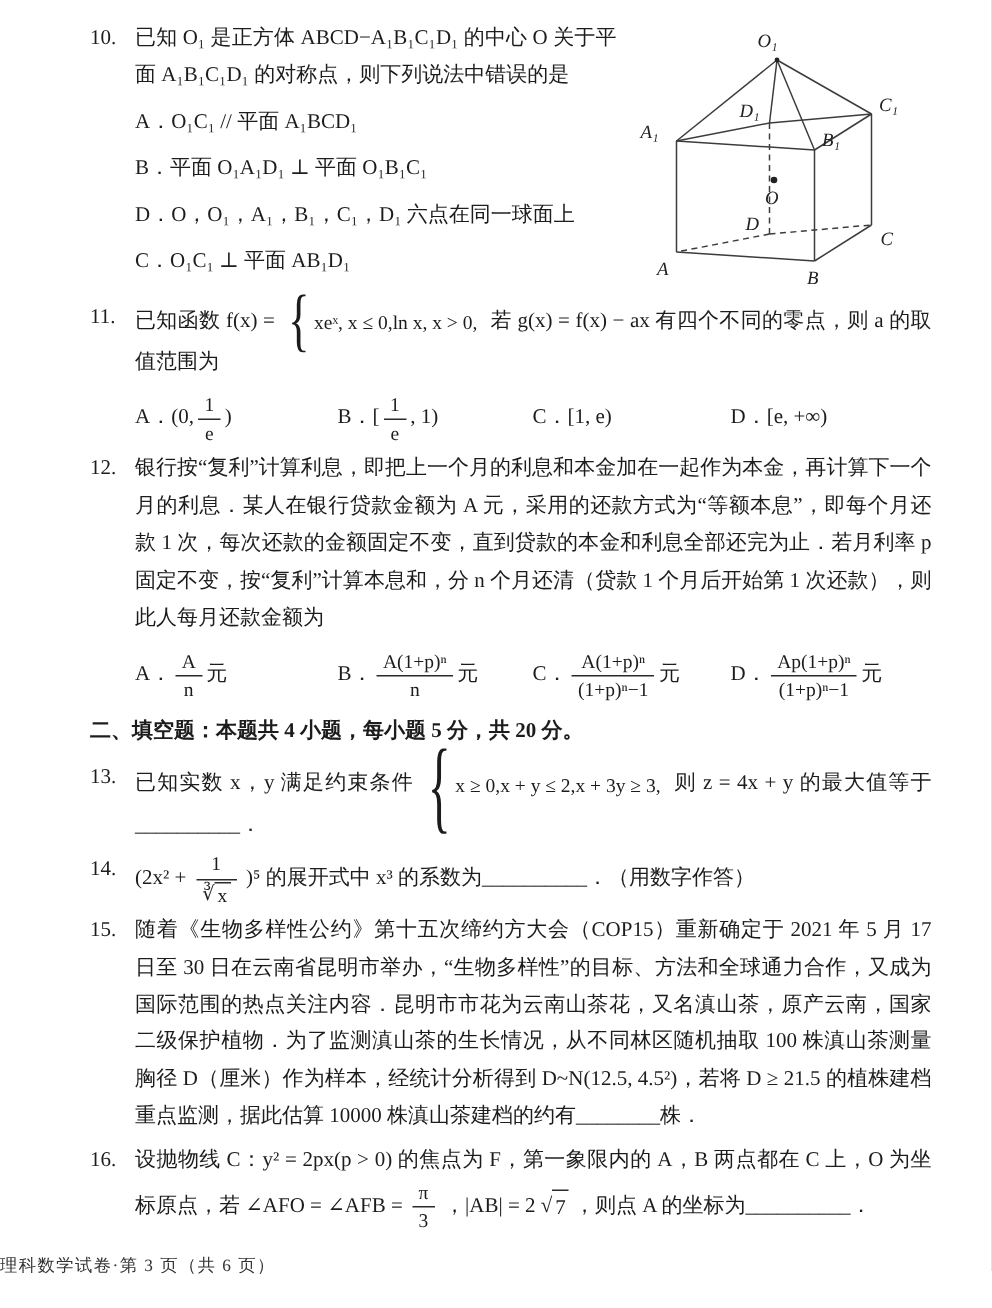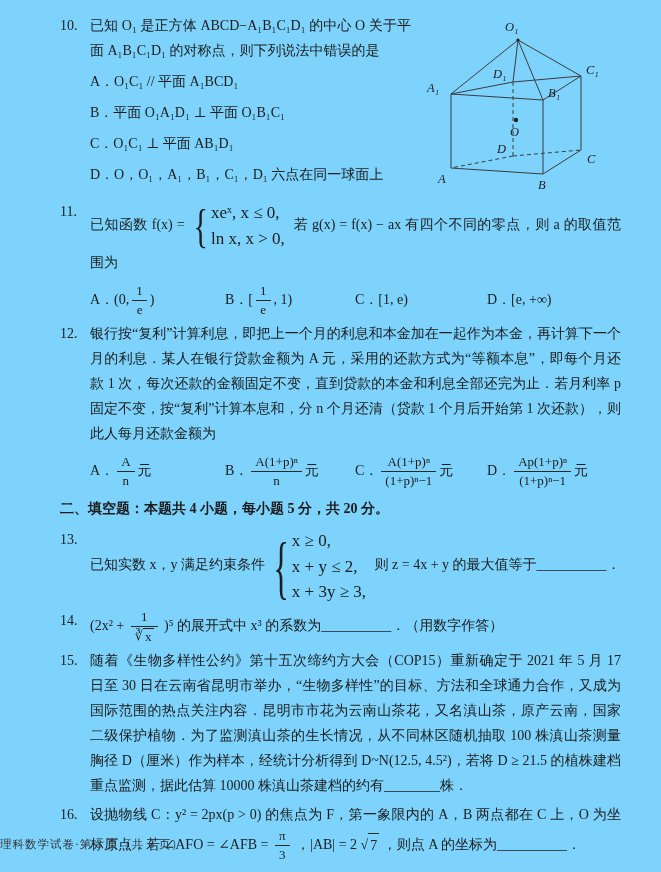--- a/index.html
+++ b/index.html
@@ -1,39 +1,39 @@
 <!DOCTYPE html>
 <html><head>
 <meta charset="utf-8">
 <style>
   * { box-sizing: border-box; }
   html, body { margin:0; padding:0; background:#c9c9c9; }
   .page {
-    width:661px; height:872px; margin:0 auto; background:#7dd3fc; color:#1c1c1c;
+    width:661px; height:872px; margin:0 auto; background:#ffffff; color:#1c1c1c;
     font-family:"Liberation Serif","DejaVu Serif",serif;
     font-size:14px; line-height:1.78; padding:14px 40px 0 60px;
     position:relative; overflow:hidden;
   }
   .question { display:flex; clear:both; margin-bottom:4px; }
   .qnum { flex:0 0 30px; }
   .qbody { flex:1; text-align:justify; }
   .stem { display:block; }
   .opt-line { margin-top:6px; }
   .options-row { display:flex; align-items:center; margin-top:7px; }
   .opt { display:inline-flex; align-items:center; white-space:nowrap; }
   .w1 { width:135px; } .w2 { width:130px; } .w3 { width:132px; }
   .frac { display:inline-flex; flex-direction:column; text-align:center;
           vertical-align:middle; margin:0 3px; font-size:13px; line-height:1.25; }
   .frac .num { display:block; border-bottom:1px solid #2a2a2a; padding:0 4px 1px; }
   .frac .den { display:block; padding:1px 4px 0; }
   .cases { display:inline-flex; align-items:center; vertical-align:middle; margin:0 5px; }
   .cases .brace { font-size:30px; font-weight:300; line-height:1; margin-right:3px;
                   transform:scaleY(1.55); transform-origin:center; }
   .cases.three .brace { font-size:32px; transform:scaleY(2.15); }
-  .cases .lines { display:flex; flex-direction:column; line-height:1.5; font-size:17px; text-align:left; }
+  .cases .lines { display:flex; flex-direction:row; line-height:1.5; font-size:13px; text-align:left; }
   .sqrt { display:inline-flex; align-items:flex-start; white-space:nowrap; }
   .sqrt .s-body { border-top:1px solid #2a2a2a; padding:0 2px; }
   .section-title { font-weight:700; margin:8px 0 6px; clear:both; }
   .cube-fig { float:right; margin:2px 0 0 10px; }
   .fig-edge { stroke:#3c3c3c; stroke-width:1; fill:none; }
   .fig-edge.dashed { stroke-dasharray:4 3; }
   .flabel { font-size:12.5px; font-style:italic; fill:#222;
             font-family:"Liberation Serif","DejaVu Serif",serif; }
   .footer { position:absolute; bottom:18px; left:0; right:0; text-align:left;
             font-size:11.5px; color:#333; letter-spacing:1px; }
@@ -76,22 +76,22 @@
         <text class="flabel" x="72" y="62">D₁</text>
         <text class="flabel" x="89" y="120">O</text>
         <text class="flabel" x="17" y="167">A</text>
         <text class="flabel" x="117" y="173">B</text>
         <text class="flabel" x="166" y="147">C</text>
         <text class="flabel" x="76" y="137">D</text>
       </svg>
       <span class="stem">已知 O₁ 是正方体 ABCD−A₁B₁C₁D₁ 的中心 O 关于平面 A₁B₁C₁D₁ 的对称点，则下列说法中错误的是</span>
       <div class="opt-line">A．O₁C₁ // 平面 A₁BCD₁</div>
       <div class="opt-line">B．平面 O₁A₁D₁ ⊥ 平面 O₁B₁C₁</div>
+      <div class="opt-line">D．O，O₁，A₁，B₁，C₁，D₁ 六点在同一球面上</div>
       <div class="opt-line">C．O₁C₁ ⊥ 平面 AB₁D₁</div>
-      <div class="opt-line">D．O，O₁，A₁，B₁，C₁，D₁ 六点在同一球面上</div>
     </div>
   </section>
 
   <section class="question">
     <div class="qnum">11.</div>
     <div class="qbody">
       <span>已知函数 f(x) =</span>
       <span class="cases">
         <span class="brace">{</span>
         <span class="lines">

